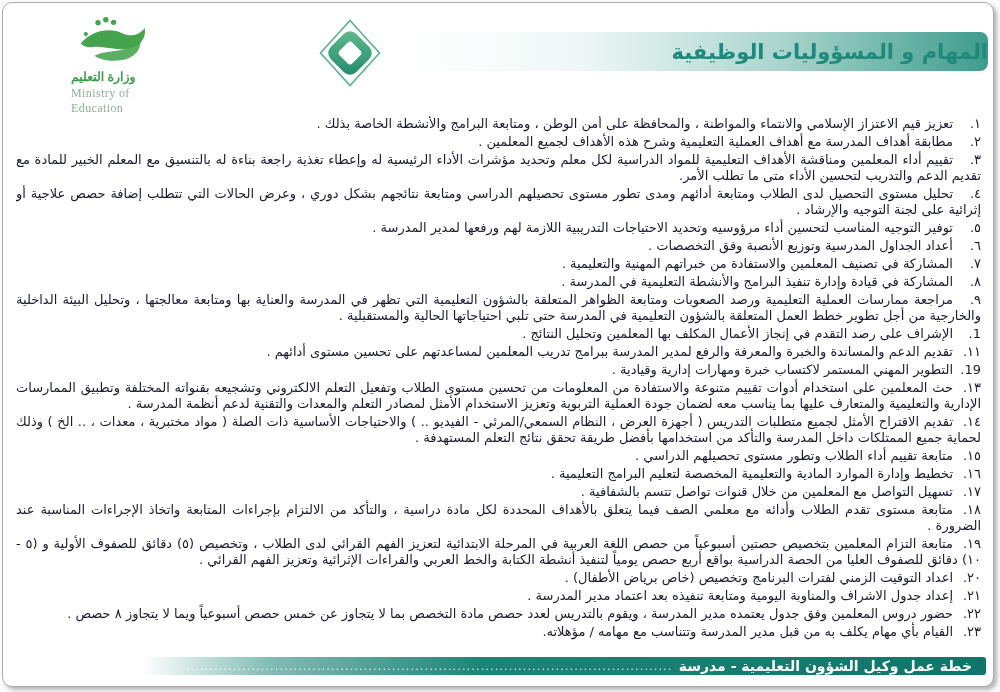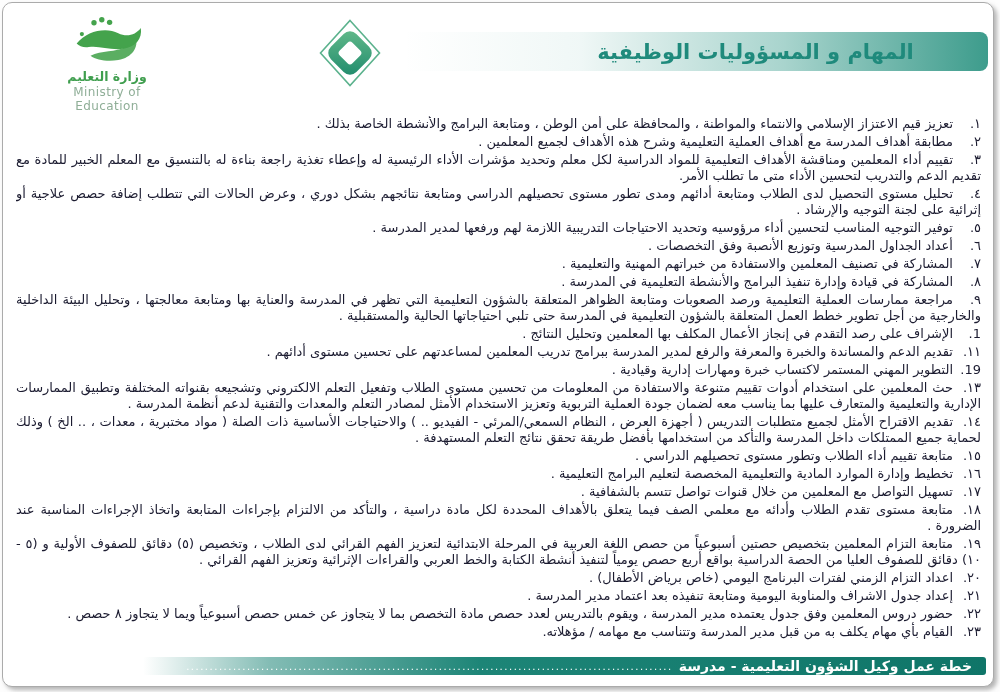--- a/index.html
+++ b/index.html
@@ -9,38 +9,38 @@
   }
   .page{
     position:absolute;left:2px;top:2px;width:990px;height:683px;
     background:#ffffff;
     border:1px solid #ababab;border-radius:10px;
     box-shadow:3px 3px 4px rgba(110,110,110,.5);
   }
   
   .header{position:absolute;top:0;left:0;right:0;height:100px;}
   .moe-logo{
-    position:absolute;left:58px;top:12px;width:92px;text-align:center;
+    position:absolute;left:68px;top:12px;width:92px;text-align:left;font-family:Liberation Serif, serif;
   }
   .moe-logo .logo-ar{
     color:var(--green,#3f9e4e);font-weight:bold;font-size:12.5px;margin-top:-2px;
   }
   .moe-logo .logo-en{
     color:#8fae97;font-size:12px;letter-spacing:.4px;margin-top:1px;
   }
   .diamond{position:absolute;left:316px;top:16px;width:62px;height:68px;}
   .title-bar{
     position:absolute;left:400px;right:5px;top:29px;height:39px;
     background:linear-gradient(to right,
       rgba(64,160,145,0) 0%,
       rgba(64,160,145,.08) 30%,
       rgba(64,160,145,.45) 65%,
       #3d9c8c 100%);
     border-radius:4px 8px 8px 4px;
-    display:flex;align-items:center;justify-content:center;
+    display:flex;align-items:center;justify-content:flex-end;
     padding-left:120px;
   }
   .title-bar h1{
     margin:0;font-size:21px;font-weight:bold;
     color:var(--teal,#1f8a7c);
     letter-spacing:.5px;white-space:nowrap;
   }
   
   .duties{
     position:absolute;top:113px;left:13px;right:12px;bottom:38px;
@@ -167,21 +167,21 @@
       <div class="item">
       <span class="num">١٧.</span><span>تسهيل التواصل مع المعلمين من خلال قنوات تواصل تتسم بالشفافية .</span>
     </div>
       <div class="item">
       <span class="num">١٨.</span><span>متابعة مستوى تقدم الطلاب وأدائه مع معلمي الصف فيما يتعلق بالأهداف المحددة لكل مادة دراسية ، والتأكد من الالتزام بإجراءات المتابعة واتخاذ الإجراءات المناسبة عند الضرورة .</span>
     </div>
       <div class="item">
       <span class="num">١٩.</span><span>متابعة التزام المعلمين بتخصيص حصتين أسبوعياً من حصص اللغة العربية في المرحلة الابتدائية لتعزيز الفهم القرائي لدى الطلاب ، وتخصيص (٥) دقائق للصفوف الأولية و (٥ - ١٠) دقائق للصفوف العليا من الحصة الدراسية بواقع أربع حصص يومياً لتنفيذ أنشطة الكتابة والخط العربي والقراءات الإثرائية وتعزيز الفهم القرائي .</span>
     </div>
       <div class="item">
-      <span class="num">٢٠.</span><span>اعداد التزام الزمني لفترات البرنامج اليومي (خاص برياض الأطفال) .</span>
+      <span class="num">٢٠.</span><span>اعداد التوقيت الزمني لفترات البرنامج وتخصيص (خاص برياض الأطفال) .</span>
     </div>
       <div class="item">
       <span class="num">٢١.</span><span>إعداد جدول الاشراف والمناوبة اليومية ومتابعة تنفيذه بعد اعتماد مدير المدرسة .</span>
     </div>
       <div class="item">
       <span class="num">٢٢.</span><span>حضور دروس المعلمين وفق جدول يعتمده مدير المدرسة ، ويقوم بالتدريس لعدد حصص مادة التخصص بما لا يتجاوز عن خمس حصص أسبوعياً ويما لا يتجاوز ٨ حصص .</span>
     </div>
       <div class="item">
       <span class="num">٢٣.</span><span>القيام بأي مهام يكلف به من قبل مدير المدرسة وتتناسب مع مهامه / مؤهلاته.</span>
     </div>

